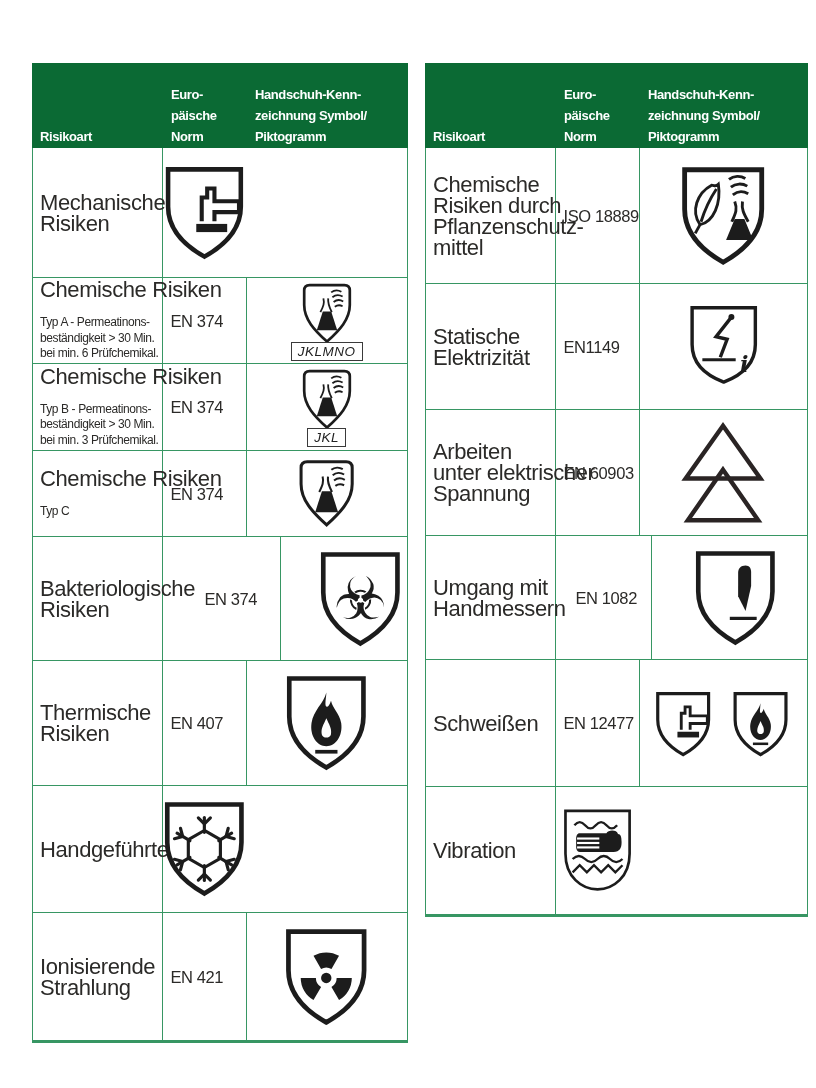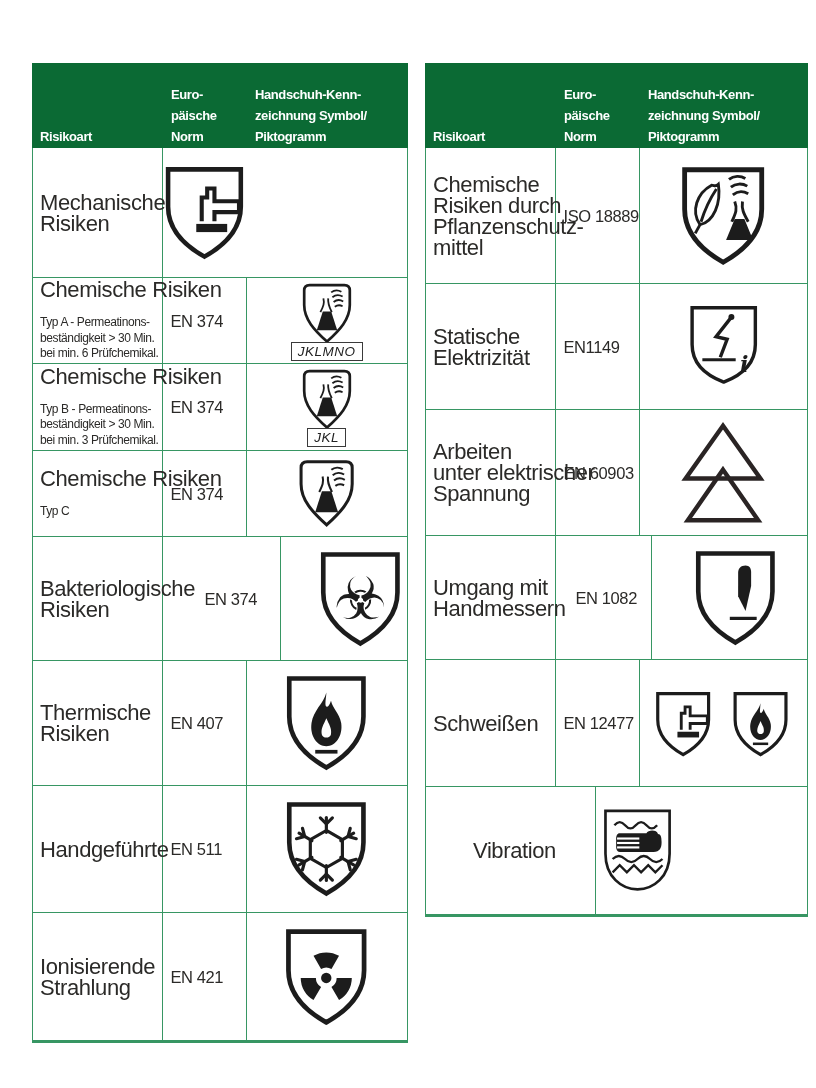--- a/index.html
+++ b/index.html
@@ -273,21 +273,20 @@
                 <use href="#shield-std"></use>
                 <use href="#sym-flame"></use>
               </svg>
             </div>
           </div>
         </div>
         <div class="tr" style="height: 126px;">
           <div class="td td-risk">
             <div class="risk-main">Handgeführte</div>
           </div>
-          <div class="td td-norm">EN 511</div>
           <div class="td td-picto">
             <div class="picto-wrap">
               <svg viewBox="0 0 100 110" style="height: 102px;">
                 <use href="#shield-std"></use>
                 <use href="#sym-snow"></use>
               </svg>
             </div>
           </div>
         </div>
         <div class="tr" style="height: 127px;">
@@ -387,21 +386,21 @@
           </div>
           <div class="td td-norm">EN 12477</div>
           <div class="td td-picto">
             <div class="picto-wrap">
               <svg viewBox="0 0 212 110" style="height: 76px;">
                 <use href="#sym-weld"></use>
               </svg>
             </div>
           </div>
         </div>
-        <div class="tr" style="height: 127px; margin-left: 40px;">
+        <div class="tr" style="height: 127px;">
           <div class="td td-risk">
             <div class="risk-main">Vibration</div>
           </div>
           <div class="td td-picto">
             <div class="picto-wrap">
               <svg viewBox="0 0 100 110" style="height: 98px;">
                 <use href="#shield-round"></use>
                 <use href="#sym-hand"></use>
               </svg>
             </div>

